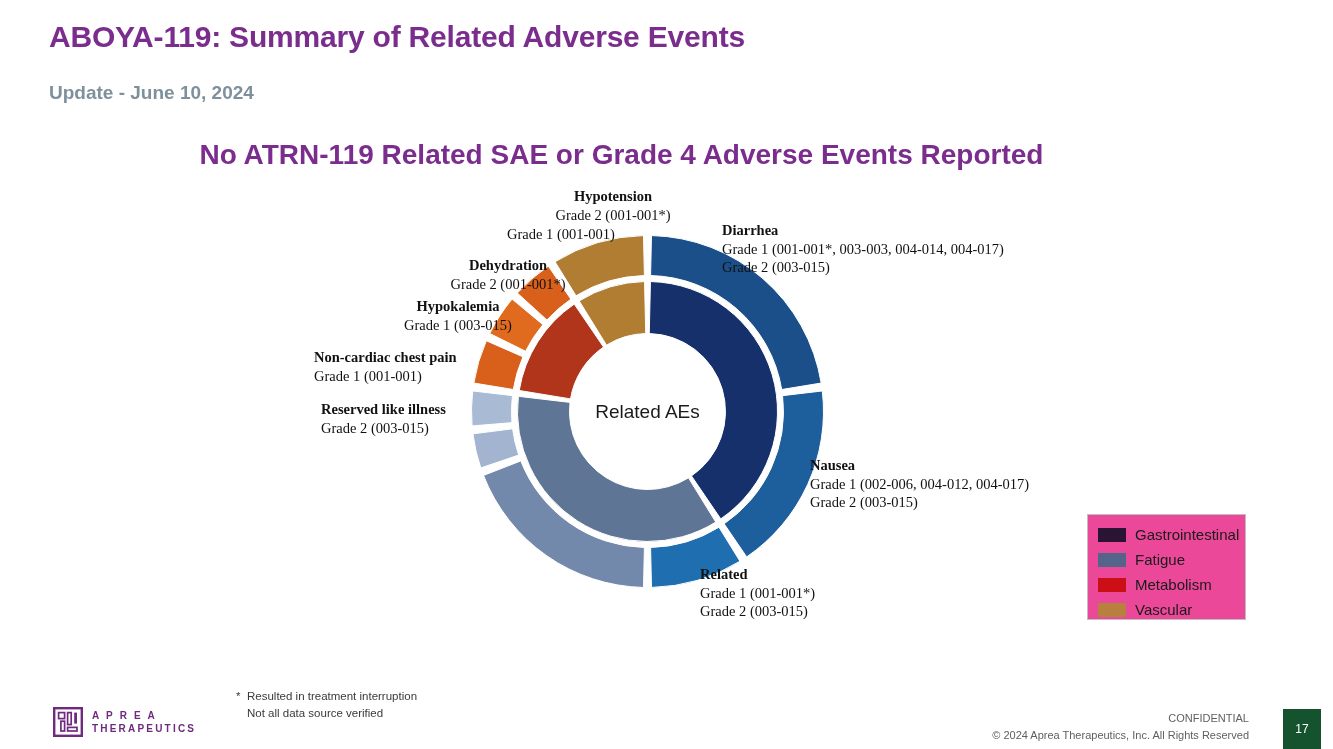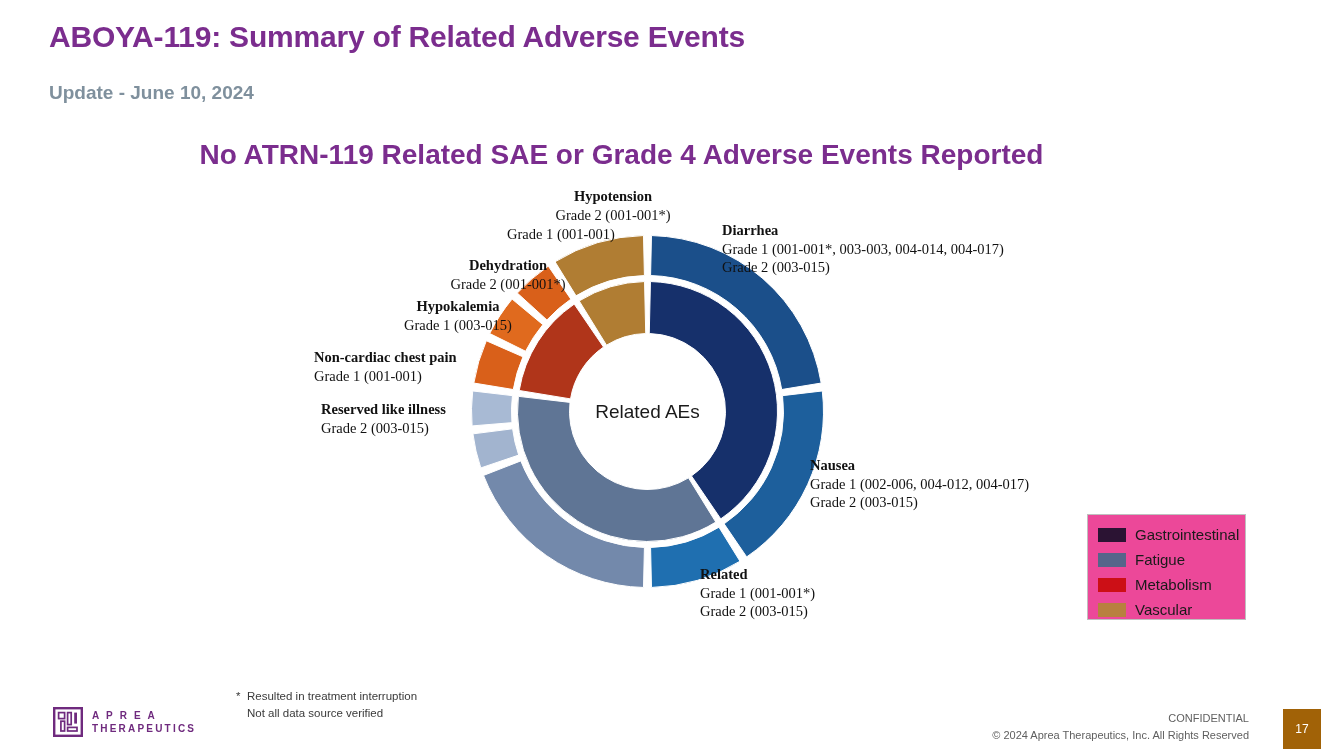--- a/index.html
+++ b/index.html
@@ -75,21 +75,21 @@
   #logo-text{margin-left:9px;color:#6f2a7e;font-size:10px;font-weight:bold;
     letter-spacing:2.2px;line-height:1.35;}
 
   
   #footer-right{
     position:absolute;right:84px;top:710px;text-align:right;
     font-size:11px;color:#5f5f5f;line-height:1.5;
   }
   #page-number-box{
     position:absolute;right:12px;top:709px;
-    width:38px;height:40px;background:#a16207;
+    width:38px;height:40px;background:#14532d;
     color:#ffffff;font-size:12px;
     display:flex;align-items:center;justify-content:center;
   }
 </style>
 </head>
 <body>
 
 <div class="slide">
 
   <div id="page-title">ABOYA-119: Summary of Related Adverse Events</div>

